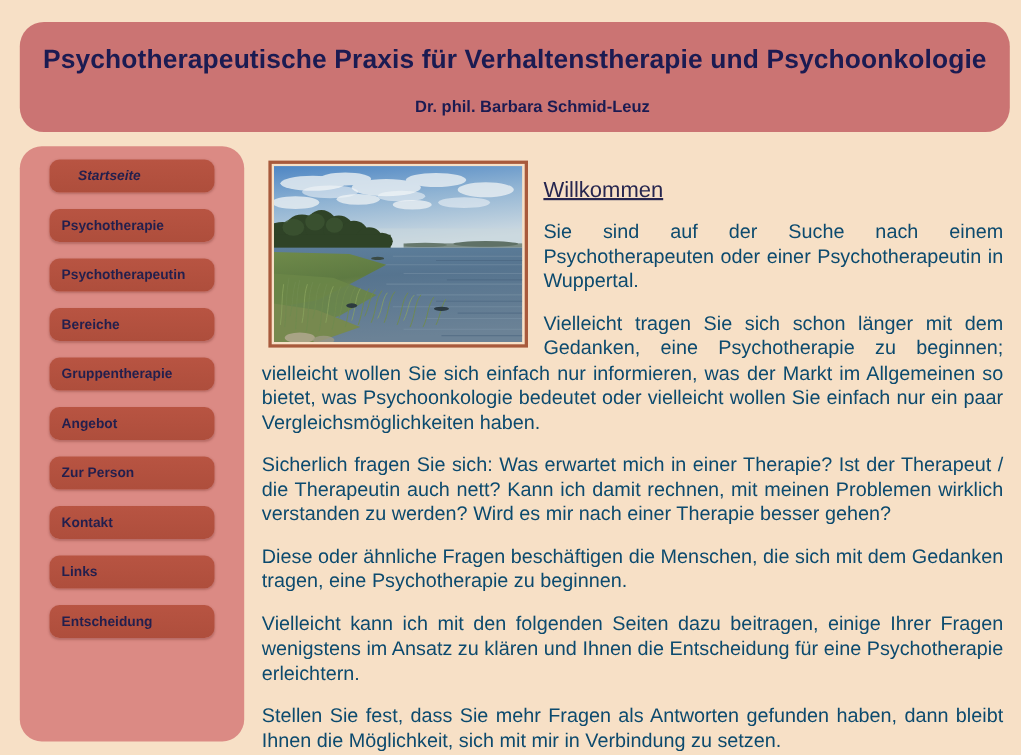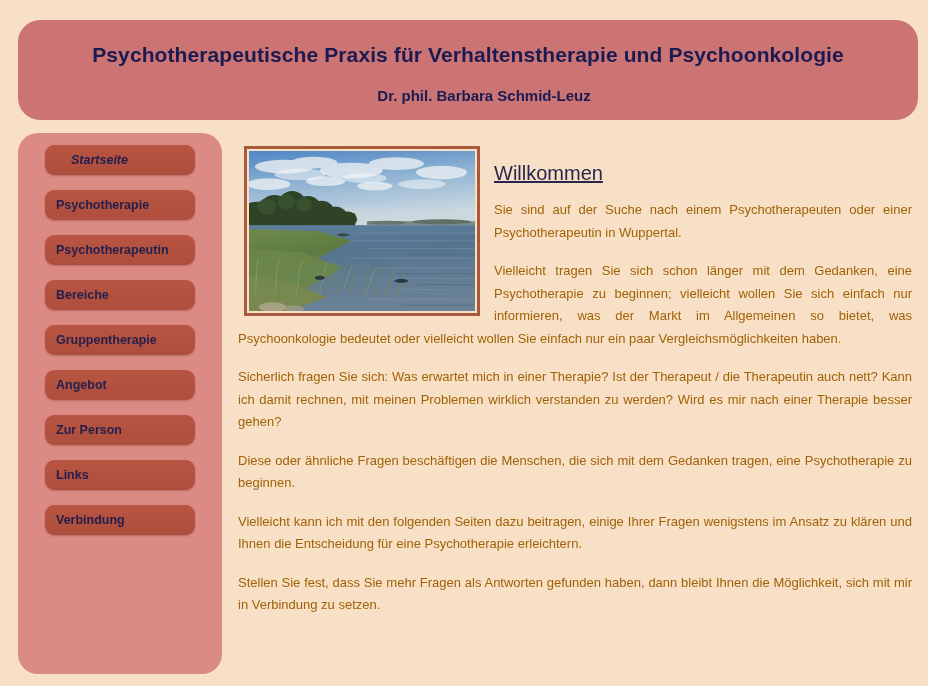--- a/index.html
+++ b/index.html
@@ -25,21 +25,21 @@
     background: #cb7473;
     border-radius: 22px;
     box-sizing: border-box;
     display: flex;
     flex-direction: column;
     align-items: center;
     justify-content: center;
   }
   #header-title {
     color: #1b1b52;
-    font-size: 21px;
+    font-size: 24px;
     font-weight: bold;
     text-align: center;
     letter-spacing: 0.1px;
     margin-top: 6px;
   }
   #header-subtitle {
     color: #1b1b52;
     font-size: 15px;
     font-weight: bold;
     text-align: center;
@@ -121,23 +121,23 @@
   #welcome-heading {
     margin: 24px 0 0 0;
     font-size: 20px;
     color: #26264f;
     font-weight: normal;
     text-decoration: underline;
     line-height: 20px;
   }
   .body-par {
     margin: 16px 0 0 0;
-    font-size: 13px;
+    font-size: 18px;
     line-height: 22.5px;
-    color: #a16207;
+    color: #0c4a6e;
     text-align: justify;
   }
   .body-par.tight { margin-top: 16px; }
 </style>
 </head>
 <body>
 
 <div id="header-banner">
   <div id="header-title">Psychotherapeutische Praxis für Verhaltenstherapie und Psychoonkologie</div>
   <div id="header-subtitle">Dr. phil. Barbara Schmid-Leuz</div>
@@ -160,24 +160,27 @@
     <div class="nav-item">
       <span class="nav-label">Gruppentherapie</span>
     </div>
     <div class="nav-item">
       <span class="nav-label">Angebot</span>
     </div>
     <div class="nav-item">
       <span class="nav-label">Zur Person</span>
     </div>
     <div class="nav-item">
+      <span class="nav-label">Kontakt</span>
+    </div>
+    <div class="nav-item">
       <span class="nav-label">Links</span>
     </div>
     <div class="nav-item">
-      <span class="nav-label">Verbindung</span>
+      <span class="nav-label">Entscheidung</span>
     </div>
   </nav>
 
 <main id="main-content">
 
   <div id="photo-frame">
     <svg id="photo" viewBox="0 0 230 164" preserveAspectRatio="none" role="img">
       <defs>
         <linearGradient id="skyGrad" x1="0" y1="0" x2="0.25" y2="1">
           <stop offset="0%" stop-color="#4e86c4"></stop>

